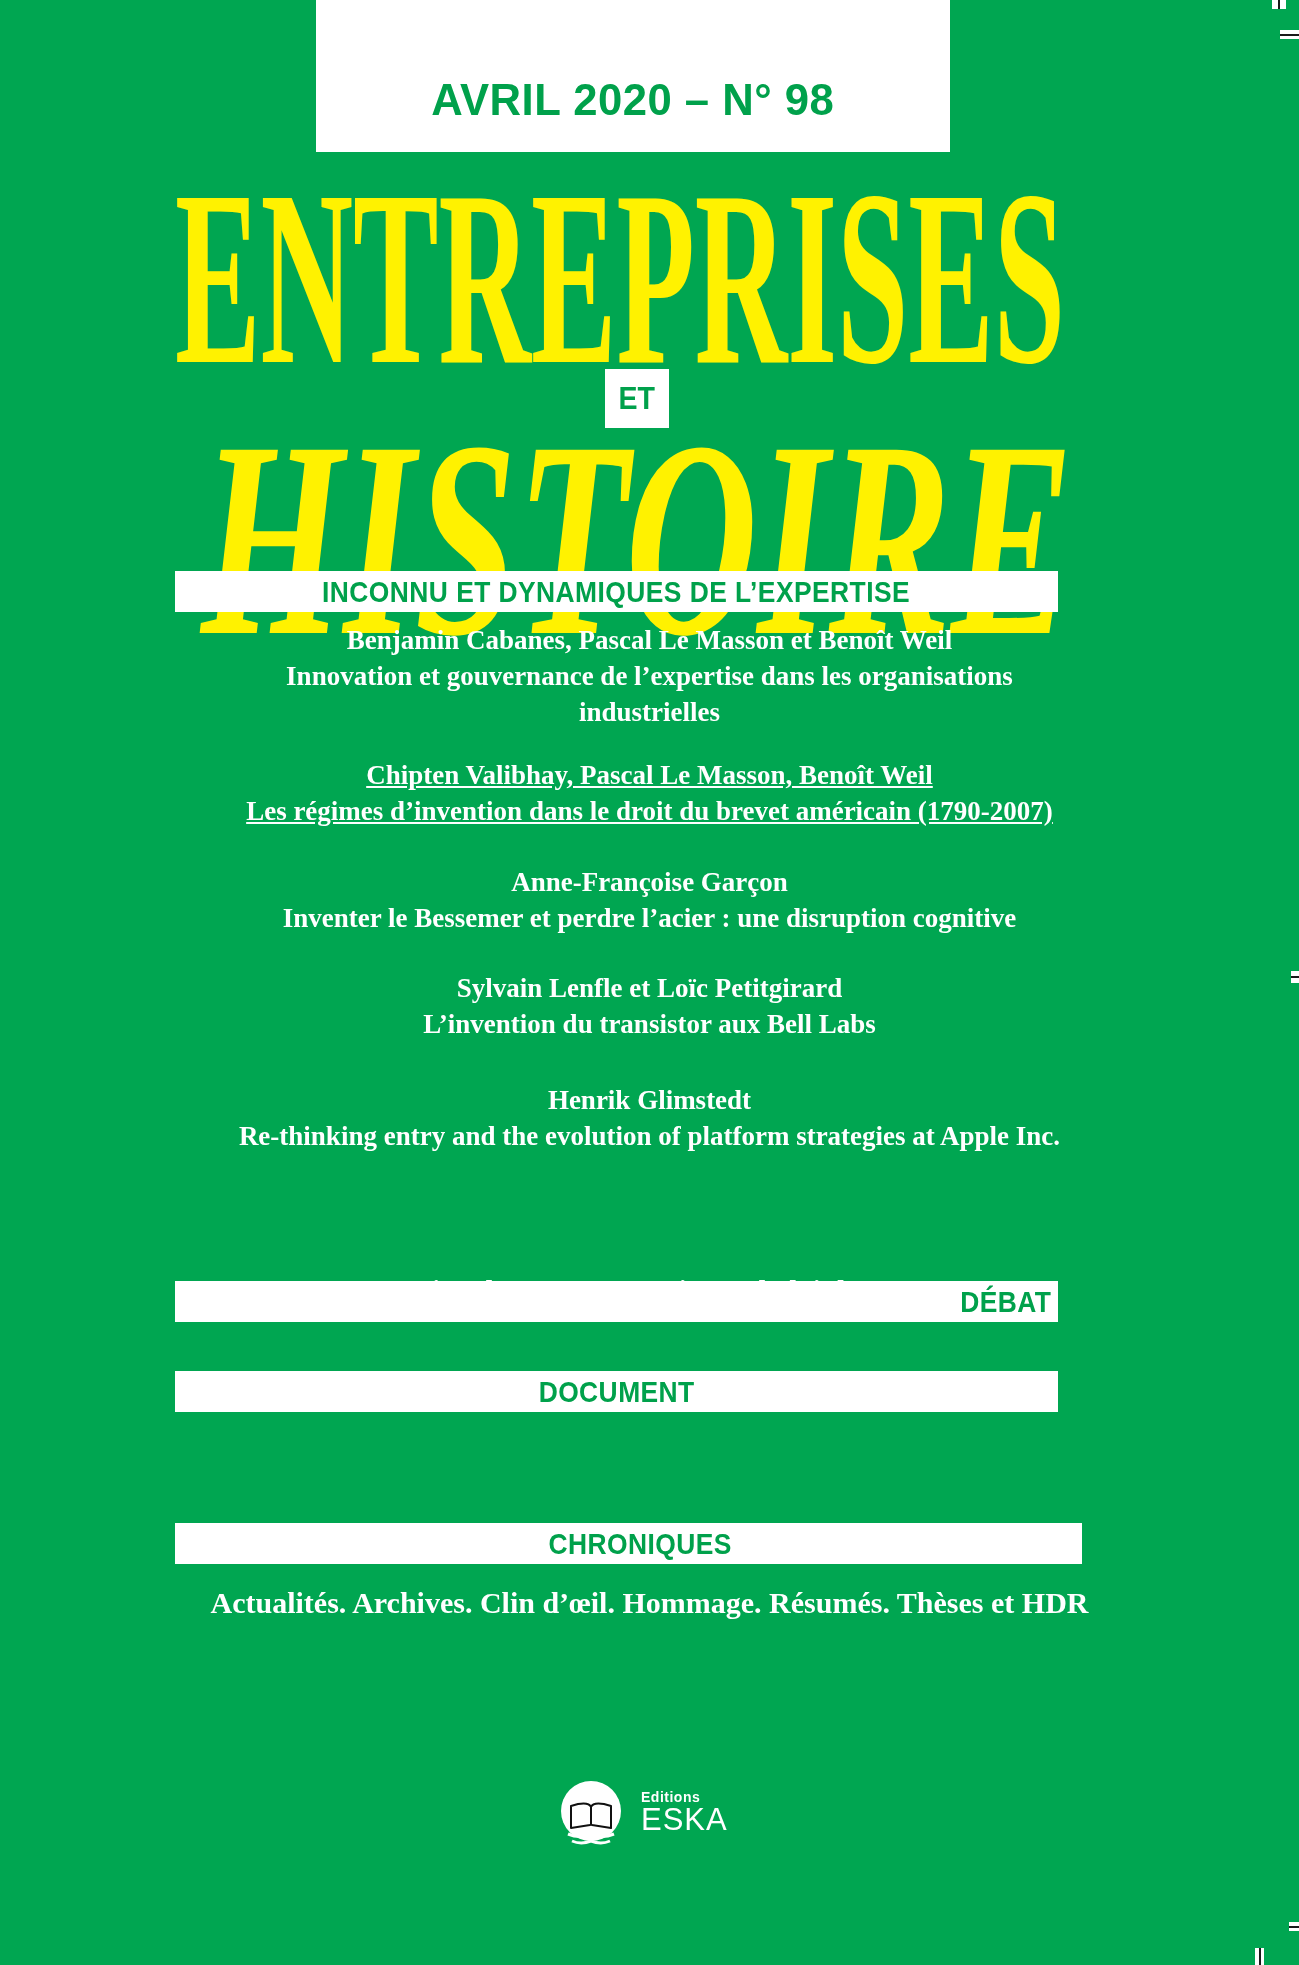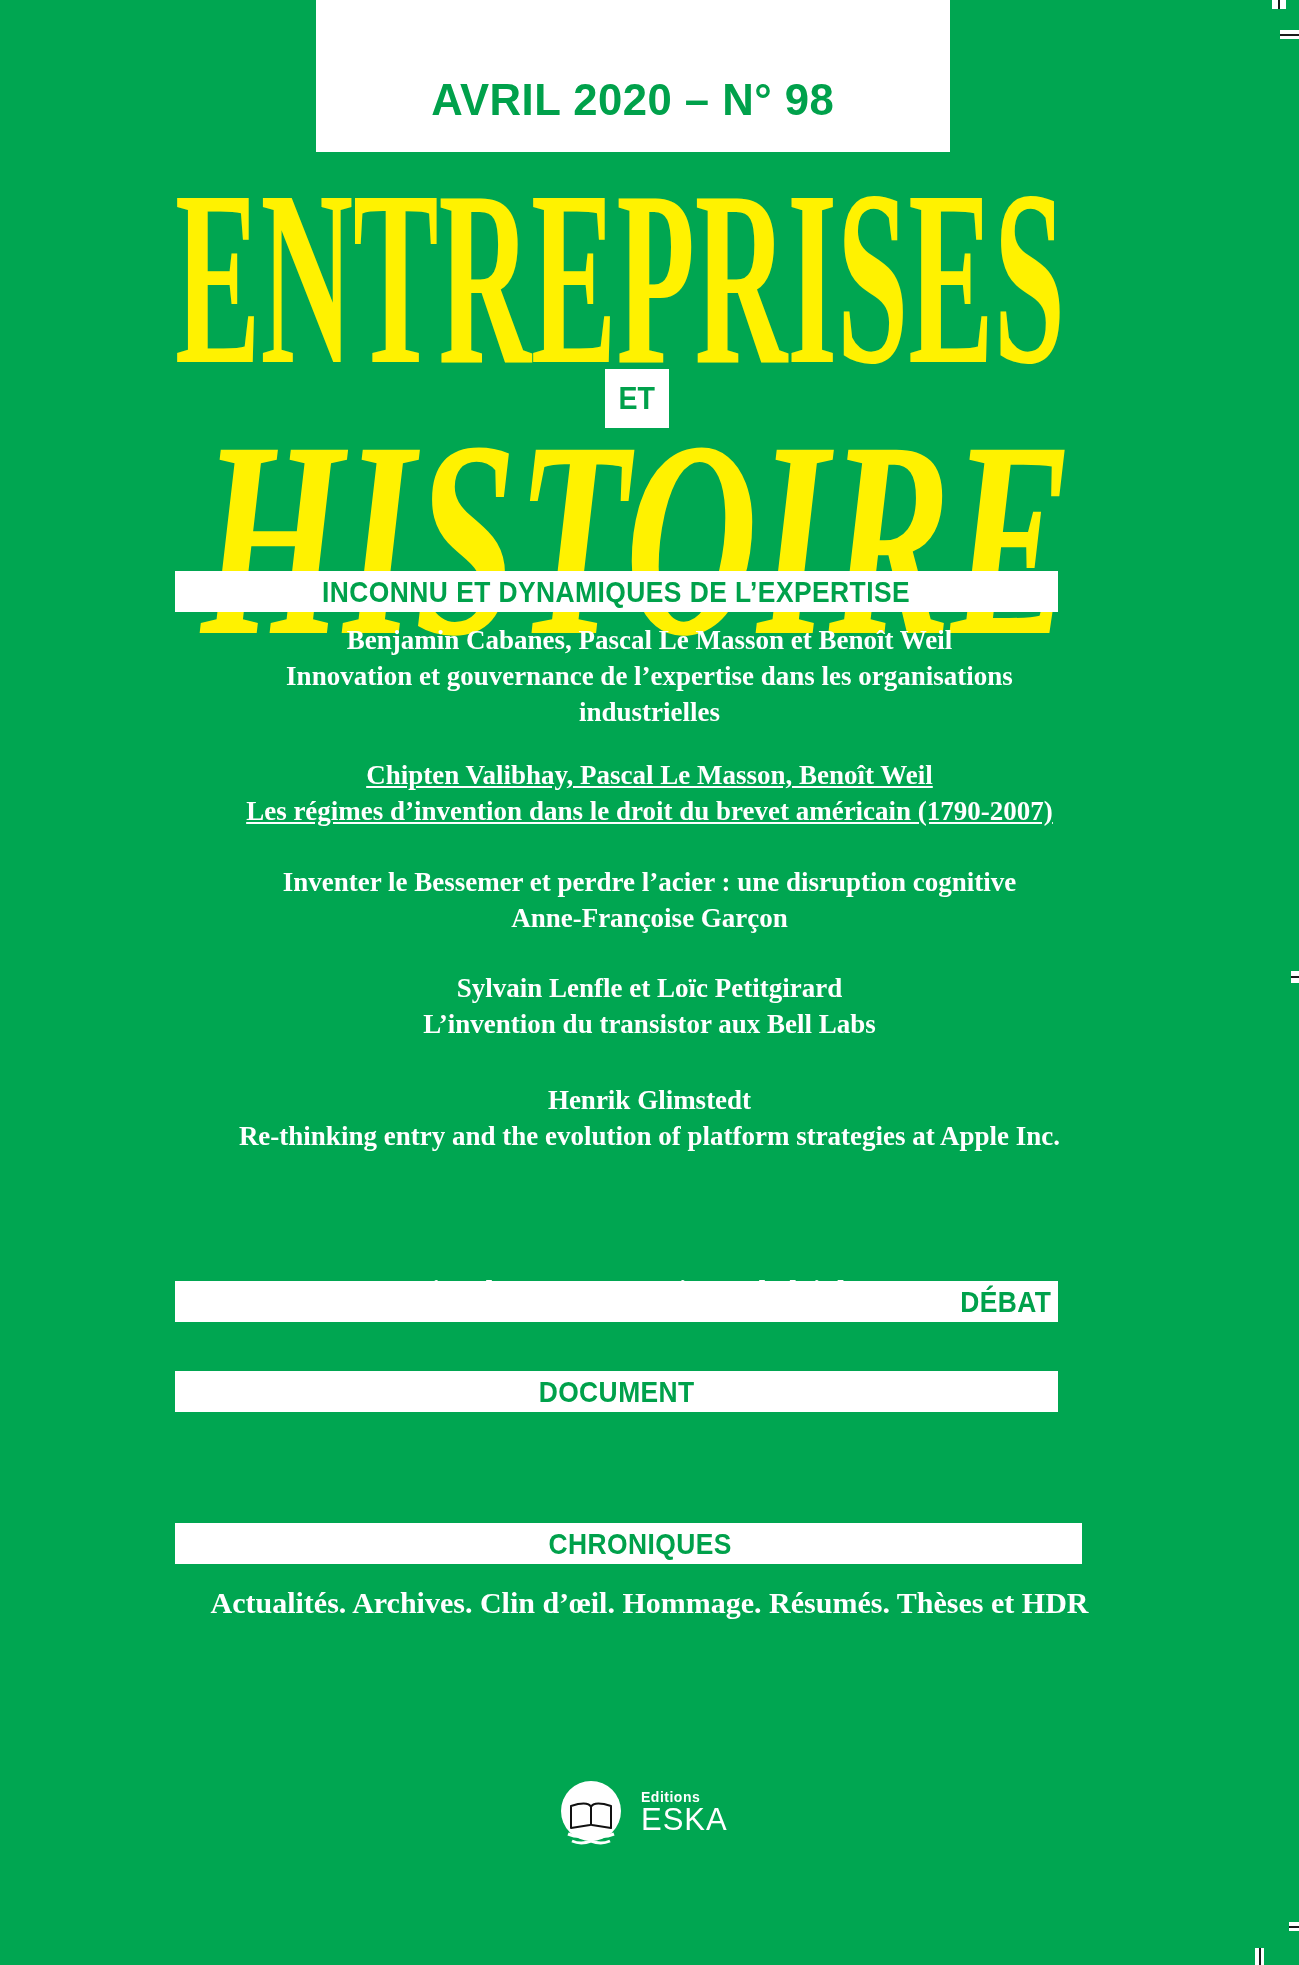--- a/index.html
+++ b/index.html
@@ -164,22 +164,22 @@
     <div class="line">Innovation et gouvernance de l’expertise dans les organisations</div>
     <div class="line">industrielles</div>
   </div>
 
   <div class="article art-2">
     <div class="line">Chipten Valibhay, Pascal Le Masson, Benoît Weil</div>
     <div class="line">Les régimes d’invention dans le droit du brevet américain (1790-2007)</div>
   </div>
 
   <div class="article art-3">
+    <div class="line">Anne-Françoise Garçon</div>
     <div class="line">Inventer le Bessemer et perdre l’acier : une disruption cognitive</div>
-    <div class="line">Anne-Françoise Garçon</div>
   </div>
 
   <div class="article art-5">
     <div class="line">Henrik Glimstedt</div>
     <div class="line">Re-thinking entry and the evolution of platform strategies at Apple Inc.</div>
   </div>
 
   <div class="article art-4">
     <div class="line">Sylvain Lenfle et Loïc Petitgirard</div>
     <div class="line">L’invention du transistor aux Bell Labs</div>

